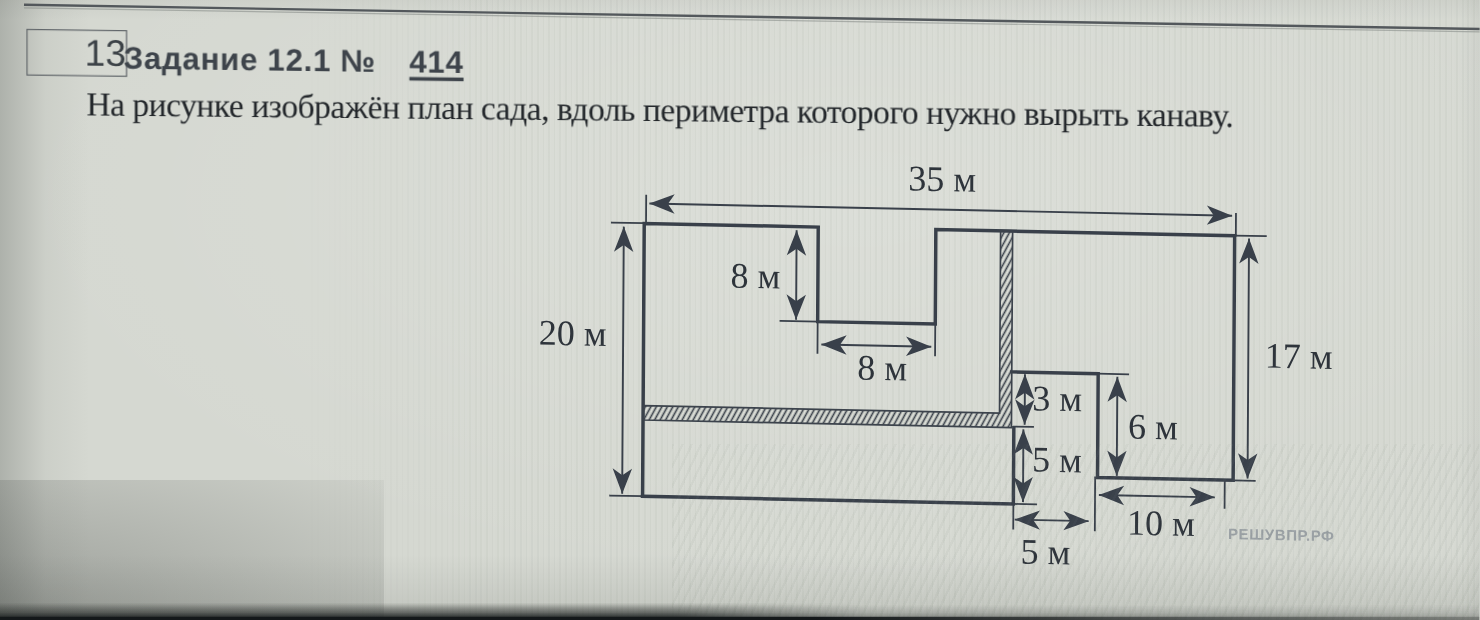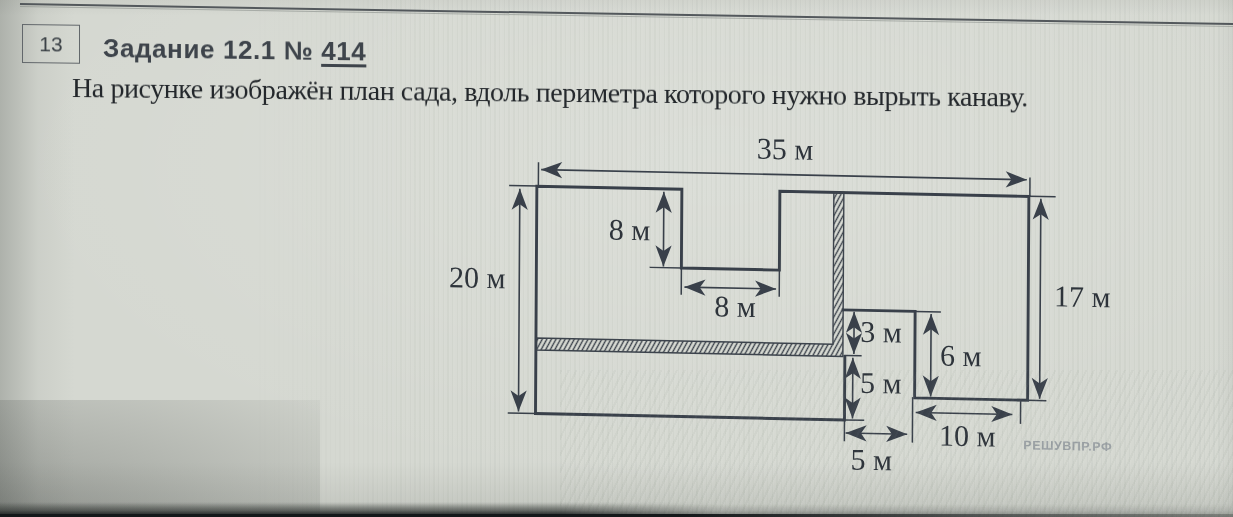--- a/index.html
+++ b/index.html
@@ -30,24 +30,24 @@
 </div>
 
 <div class="abs" style="left:20px;top:2.5px;width:1216px;height:2.1px;background:#53585c;
   transform:rotate(0.95deg);transform-origin:0 0;"></div>
 
 <div class="abs" style="left:20px;top:6.2px;width:1216px;height:1.3px;background:rgba(130,135,132,0.55);
   transform:rotate(0.95deg);transform-origin:0 0;"></div>
 
 <div class="abs" style="left:22px;top:24px;width:56px;height:37px;border:1.7px solid #62676b;
   transform:skewY(0.75deg);transform-origin:0 0;
-  font-size:21px;color:#3c4247;text-align:center;line-height:37px;filter:blur(0.25px);">13</div>
+  font-size:31px;color:#3c4247;text-align:right;line-height:37px;filter:blur(0.25px);padding-left:26px;">13</div>
 
 <div class="abs" style="left:103px;top:33px;font-size:26px;font-weight:bold;color:#3e444b;filter:blur(0.25px);
-  transform:skewY(0.75deg);transform-origin:0 0;letter-spacing:0.6px;">Задание 12.1 № <span style="text-decoration:underline;text-decoration-thickness:2.5px;text-underline-offset:4px;">414</span></div>
+  transform:skewY(0.75deg);transform-origin:0 0;letter-spacing:0.6px;">Задание 12.1 № <span style="text-decoration:underline;text-decoration-thickness:2.5px;text-underline-offset:4px;margin-left:20px;">414</span></div>
 
 <div class="abs" style="left:72px;top:72px;font-size:28px;font-family:'Liberation Serif',serif;color:#23272b;filter:blur(0.3px);
   transform:skewY(0.57deg);transform-origin:0 0;letter-spacing:-0.42px;">На рисунке изображён план сада, вдоль периметра которого нужно вырыть канаву.</div>
 
 <svg class="abs" style="left:0;top:0;filter:blur(0.35px)" width="1233" height="517" viewBox="0 0 1233 517">
   <defs>
     <marker id="m" viewBox="0 0 12 10" refX="11.5" refY="5" markerWidth="14" markerHeight="11" orient="auto-start-reverse">
       <path d="M0,0.4 L12,5 L0,9.6 L3.2,5 Z" fill="#39404a"></path>
     </marker>
     <pattern id="h" width="4.0" height="4.4" patternUnits="userSpaceOnUse" patternTransform="rotate(28)">

